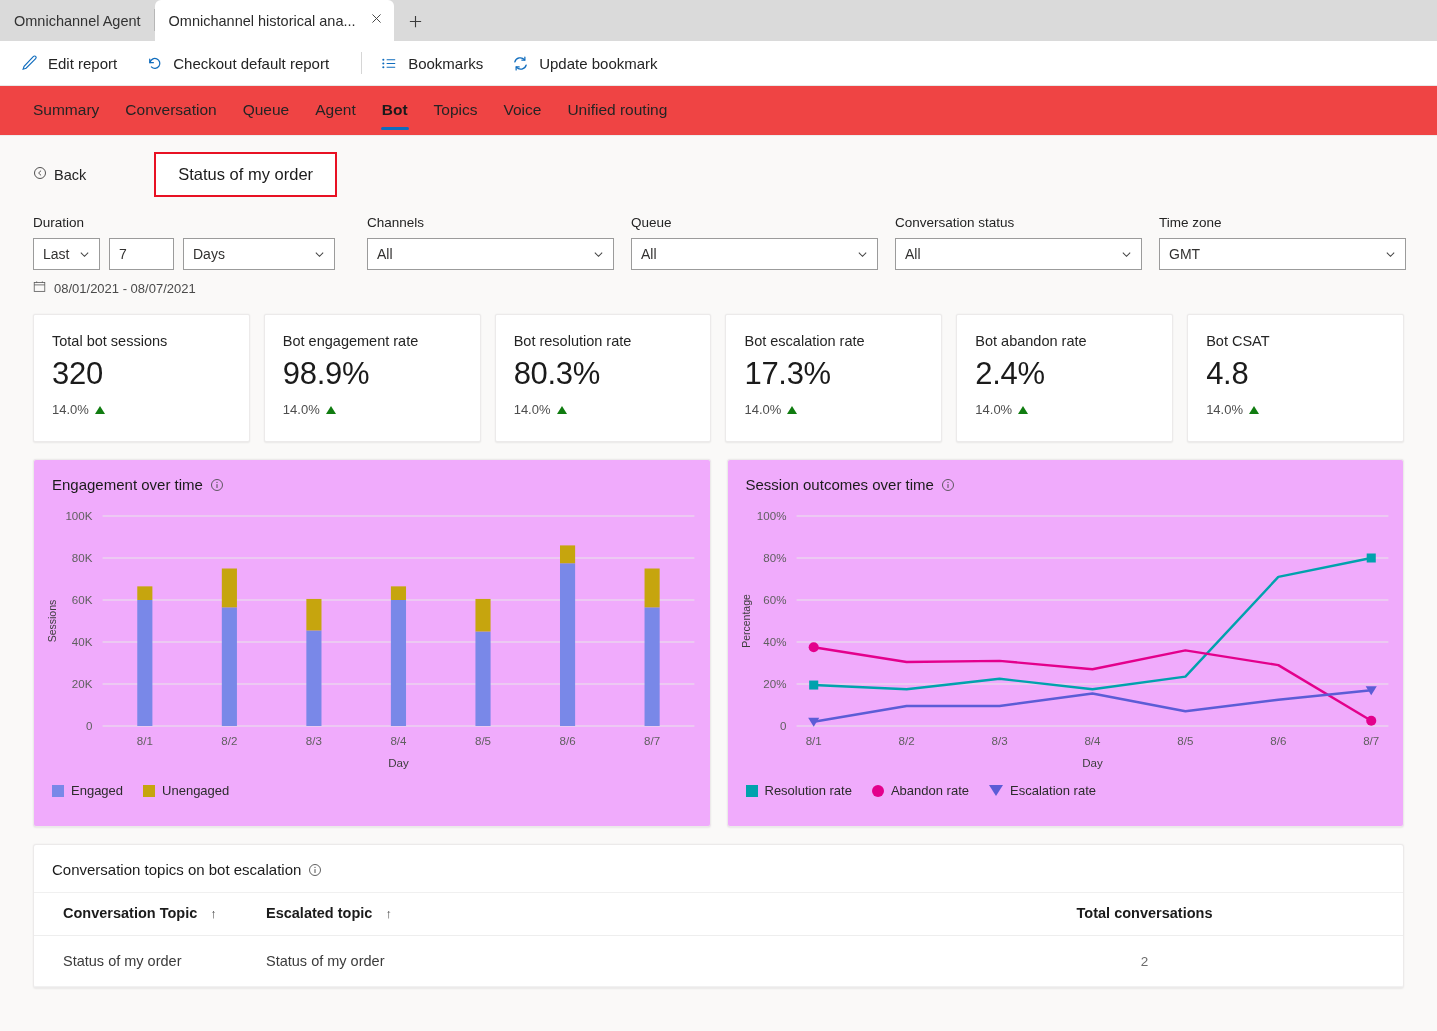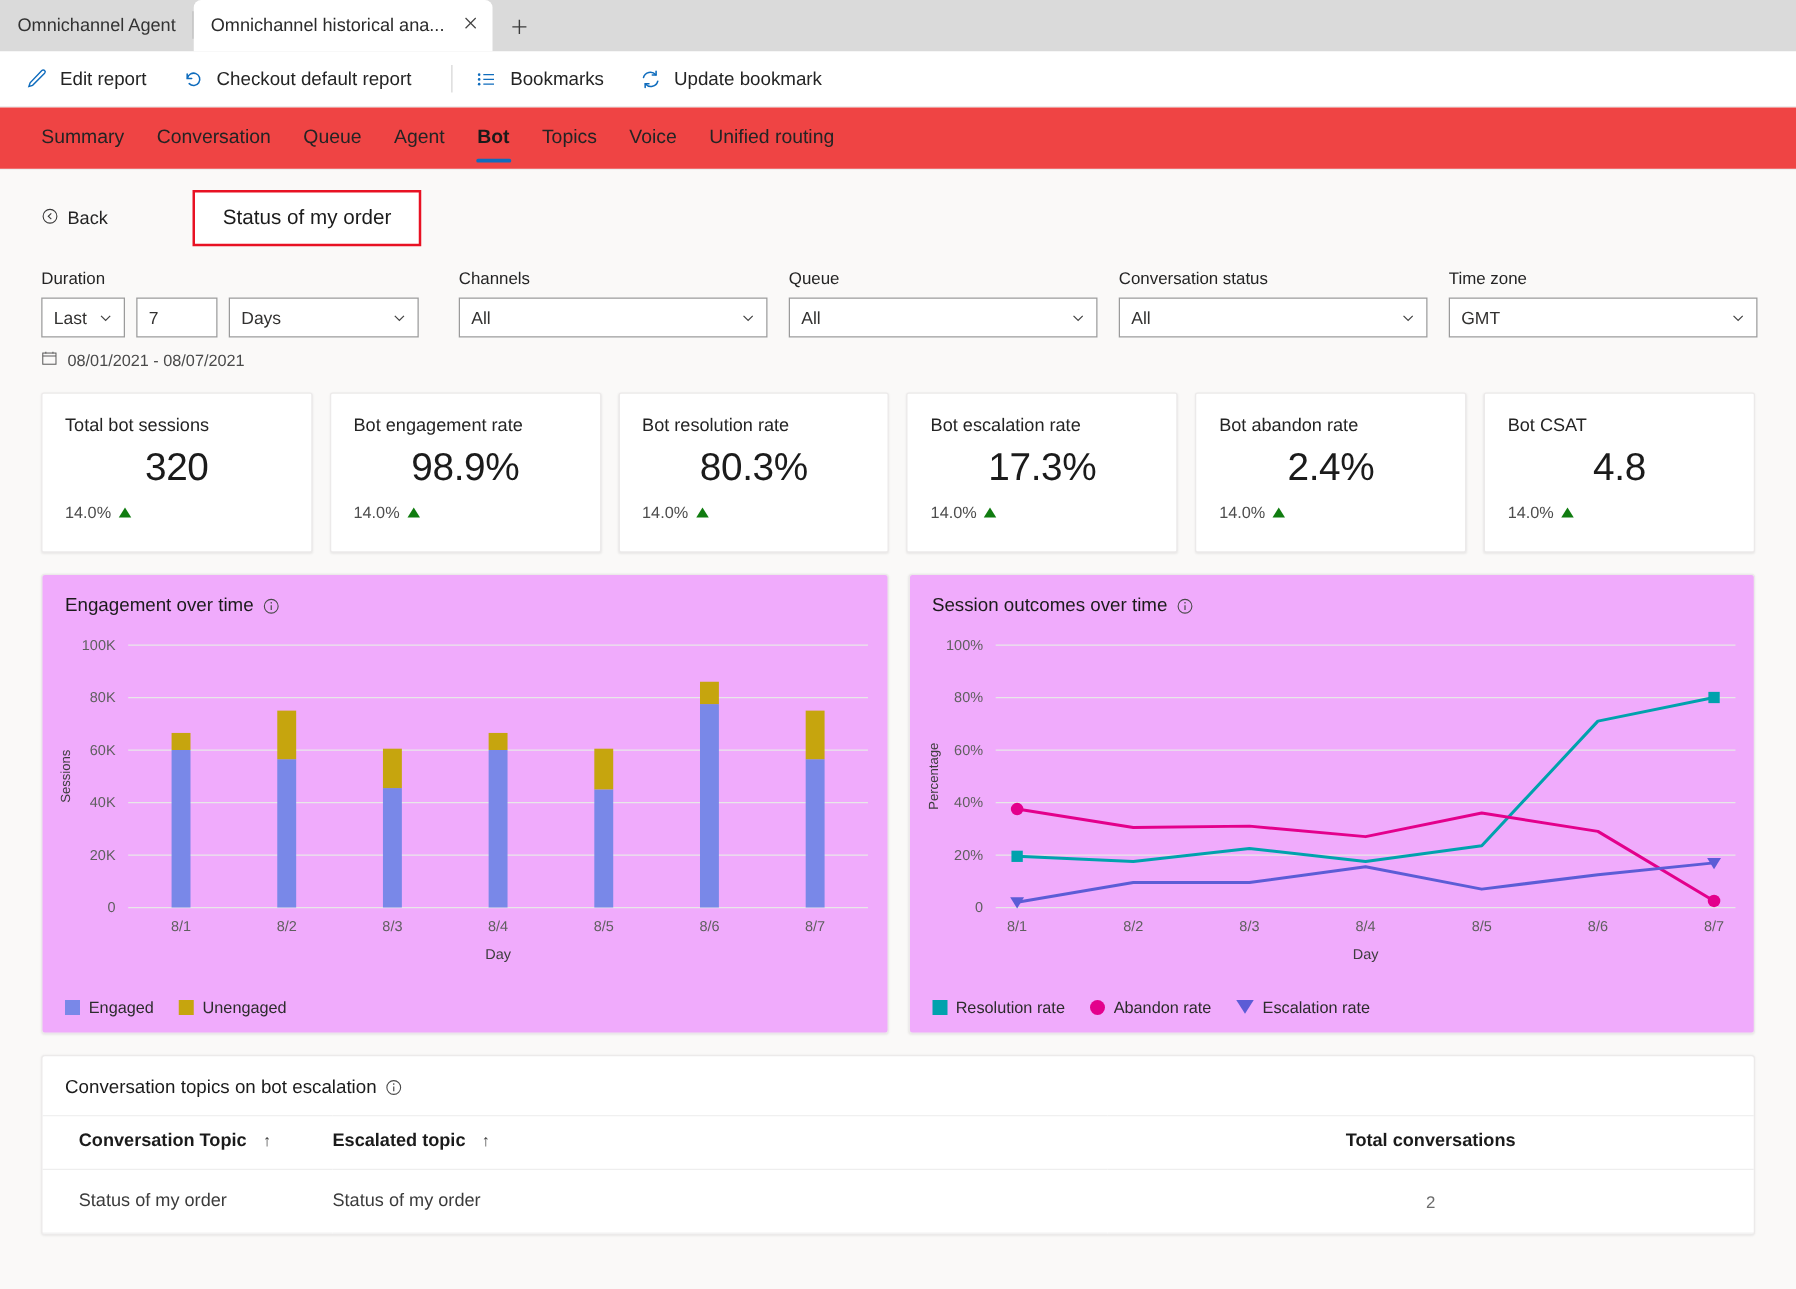--- a/index.html
+++ b/index.html
@@ -97,21 +97,21 @@
   }
 
   
   .kpis { display: flex; gap: 14px; padding: 18px 33px 0 33px; }
   .kpi {
     flex: 1; background: #fff; border: 1px solid #eceaea; border-radius: 2px;
     height: 128px; padding: 18px 18px 0 18px; display: flex; flex-direction: column;
     box-shadow: 0 0.6px 1.8px rgba(0,0,0,0.07);
   }
   .kpi-title { font-size: 14.5px; color: #242424; }
-  .kpi-value { font-size: 31px; color: #1b1b1b; text-align: center; margin-top: 7px; letter-spacing: -0.3px; }
+  .kpi-value { font-size: 31px; color: #1b1b1b; text-align: left; margin-top: 7px; letter-spacing: -0.3px; }
   .kpi-delta {
     display: flex; align-items: center; justify-content: flex-start;
     gap: 6px; font-size: 13px; color: #4d4d4d; margin-top: 10px;
   }
   .uptri {
     width: 0; height: 0; border-left: 5.5px solid transparent;
     border-right: 5.5px solid transparent; border-bottom: 8px solid #107c10;
   }
 
   
@@ -120,21 +120,21 @@
     flex: 1; background: #f0abfc; border: 1px solid #eceaea; border-radius: 3px;
     height: 368px; position: relative; box-shadow: 0 0.6px 1.8px rgba(0,0,0,0.07);
   }
   .panel-title {
     font-size: 15px; color: #1b1b1b; padding: 16px 0 0 18px;
     display: flex; align-items: center; gap: 7px;
   }
   .info-ic { width: 14px; height: 14px; }
   .plot { position: absolute; left: 0; top: 38px; width: 100%; height: 290px; }
   .legend {
-    position: absolute; left: 18px; bottom: 13px;
+    position: absolute; left: 18px; bottom: 28px;
     display: flex; align-items: center; gap: 20px; font-size: 13px; color: #2c2c2c;
   }
   .lgd { display: flex; align-items: center; gap: 7px; cursor: pointer; }
   .sw { width: 12px; height: 12px; }
   .sw.circ { border-radius: 50%; }
   .sw.tri { width: 0; height: 0; border-left: 7px solid transparent; border-right: 7px solid transparent; border-top: 11px solid; background: none; }
 
   
   .tablepanel {
     margin: 17px 33px 0 33px; background: #fff; border: 1px solid #eceaea;

